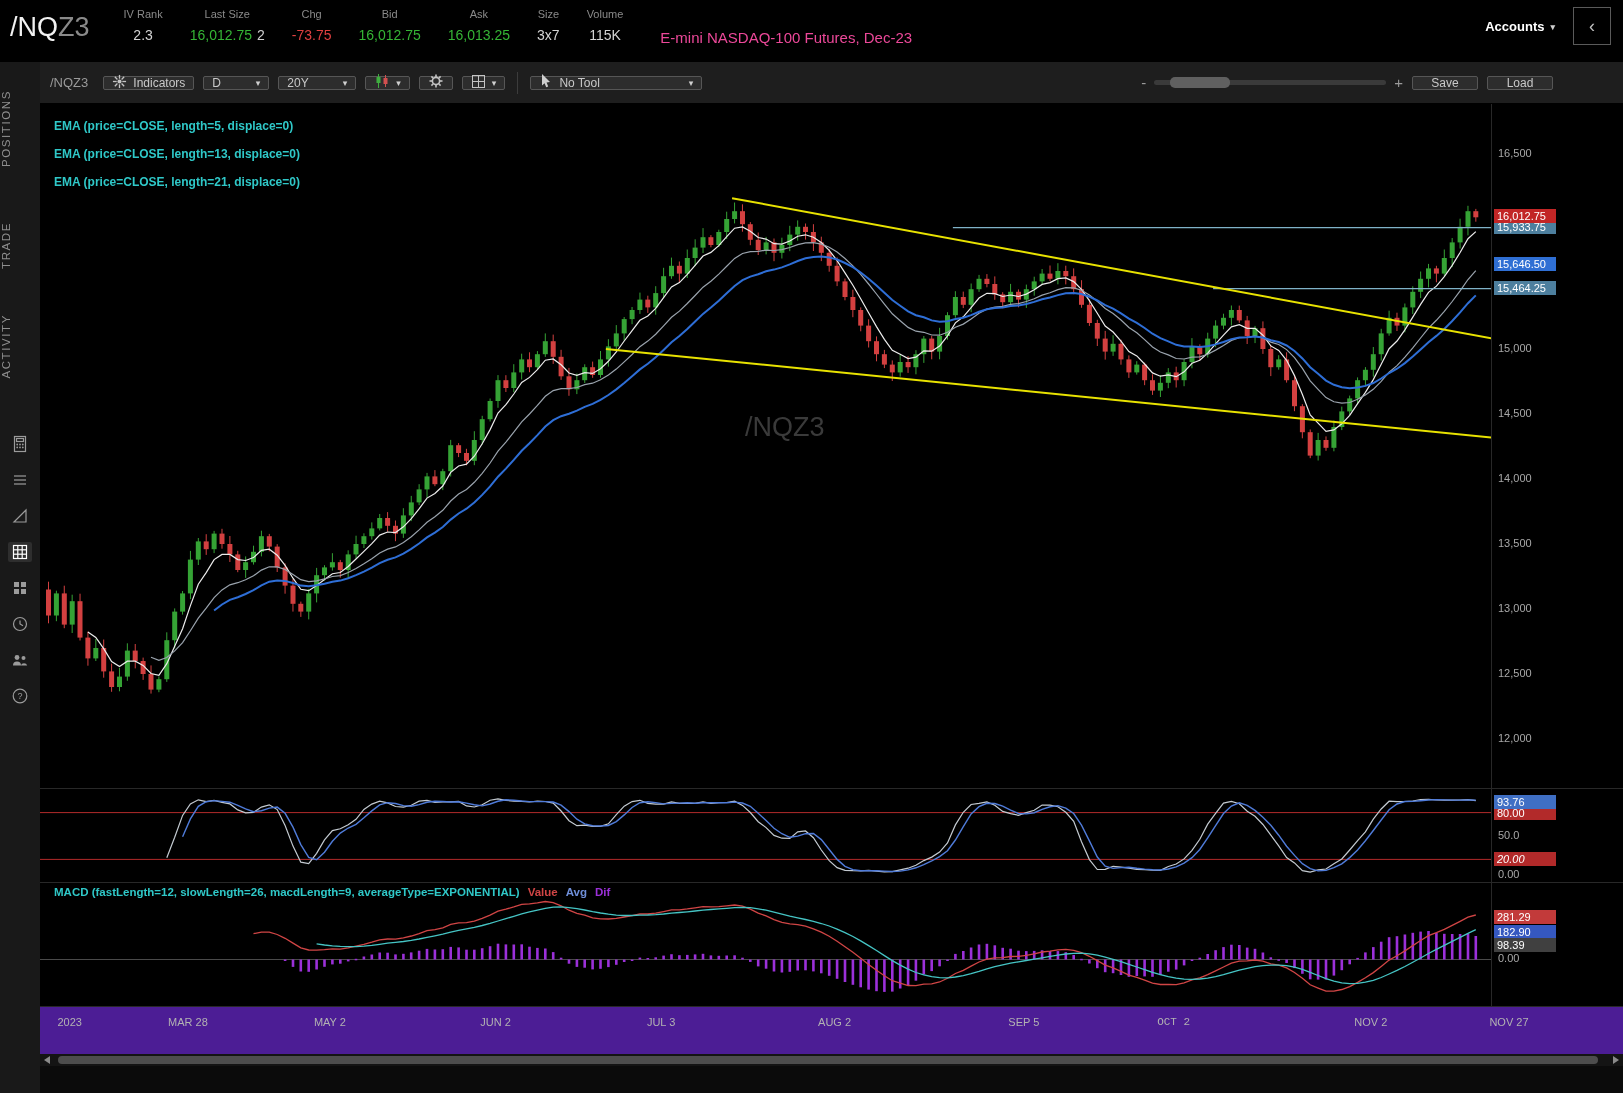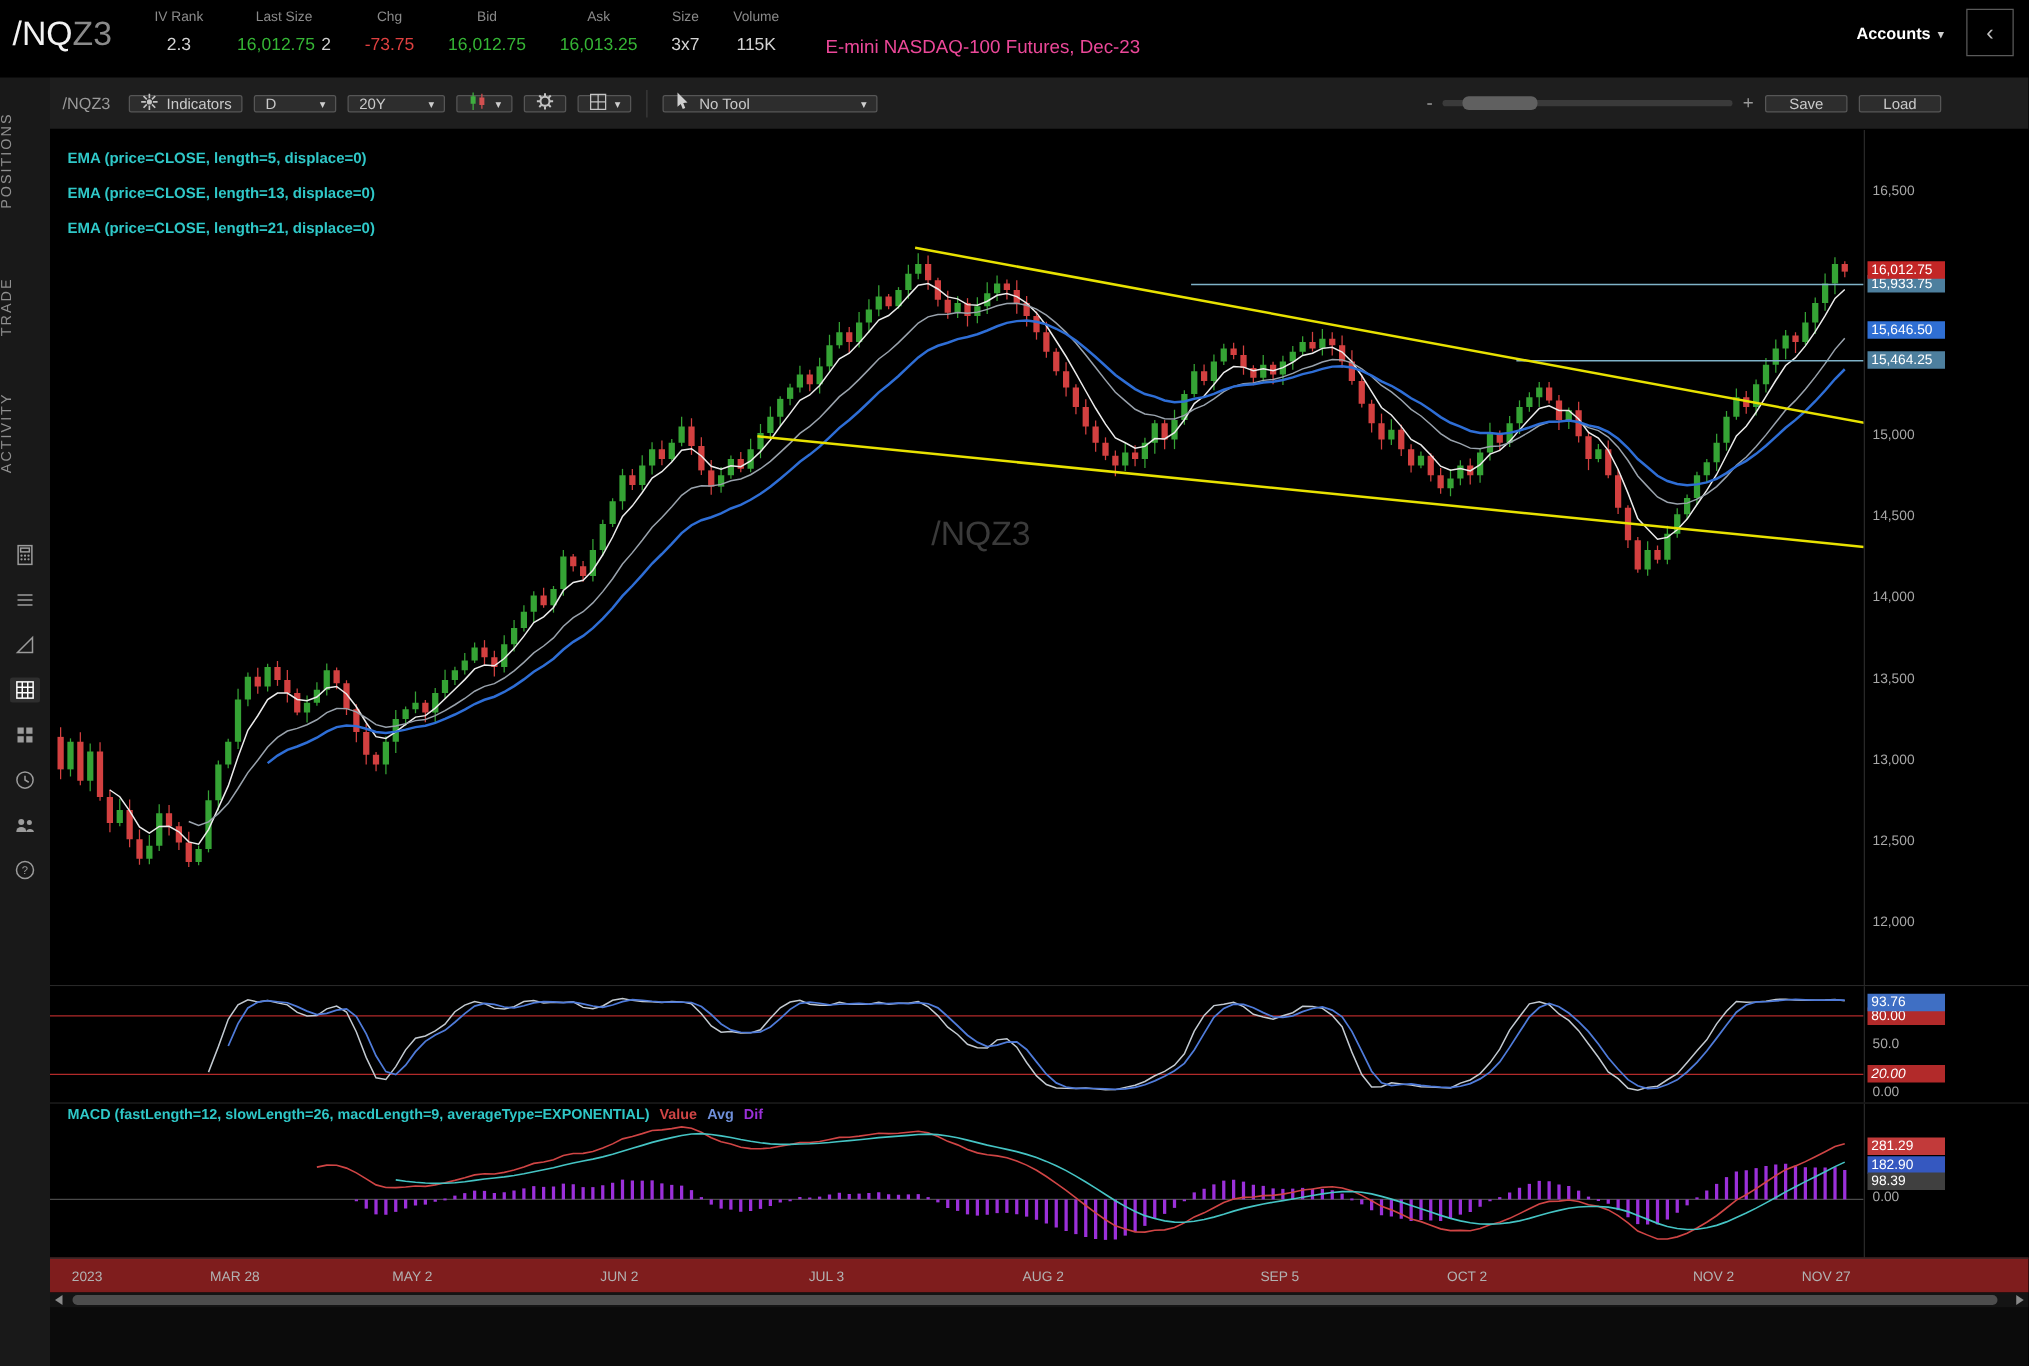--- a/index.html
+++ b/index.html
@@ -45,21 +45,21 @@
   .panel svg{display:block;background:#000}
   .p-stoch,.p-macd{border-top:1px solid #282828}
   .paxis{width:131px;position:relative;border-left:1px solid #282828;background:#000}
   .axlab{position:absolute;left:6px;font-size:11px;color:#a8a8a8;white-space:nowrap}
   .badge{position:absolute;left:2px;width:62px;padding:1px 3px;font-size:11px;color:#fff;white-space:nowrap}
   .studylbls{position:absolute;left:14px;top:8px;pointer-events:none}
   .studylbls .ln{font-size:12px;font-weight:bold;color:#2fc8c8;line-height:28px;white-space:nowrap}
   .sublbl{position:absolute;left:14px;top:3px;font-size:11.5px;font-weight:bold;color:#2fc8c8;white-space:nowrap;pointer-events:none}
   .sublbl span{margin-left:8px}
   .wm{position:absolute;left:705px;top:308px;font-size:27px;color:#3a3a3a;pointer-events:none}
-  .time-axis{height:28px;position:relative;border-top:1px solid #282828;background:#7f1d1d;flex:none}
+  .time-axis{height:48px;position:relative;border-top:1px solid #282828;background:#4c1d95;flex:none}
   .tlab{position:absolute;top:9px;transform:translateX(-50%);font-size:11px;color:#b2b2b2;white-space:nowrap}
   .scroll{height:12px;background:#141414;position:relative;flex:none}
   .sthumb{position:absolute;left:18px;top:2px;width:1540px;height:8px;background:#4d4d4d;border-radius:4px}
   .sarrow{position:absolute;top:2px;width:0;height:0;border-top:4px solid transparent;border-bottom:4px solid transparent}
   .sarrow.left{left:4px;border-right:6px solid #8a8a8a}
   .sarrow.right{right:4px;border-left:6px solid #8a8a8a}
   .filler{flex:1;background:#0b0b0b}
 </style>
 </head>
 <body>
@@ -855,23 +855,23 @@
         </div>
 
         <div class="time-axis" id="time-axis">
             <div class="tlab" style="left: 29.6576px;">2023</div>
             <div class="tlab" style="left: 147.946px;">MAR 28</div>
             <div class="tlab" style="left: 289.891px;">MAY 2</div>
             <div class="tlab" style="left: 455.495px;">JUN 2</div>
             <div class="tlab" style="left: 621.098px;">JUL 3</div>
             <div class="tlab" style="left: 794.587px;">AUG 2</div>
             <div class="tlab" style="left: 983.848px;">SEP 5</div>
-            <div class="tlab" style="left: 1133.68px;">OCT 2</div>
+            <div class="tlab" style="left: 1133.68px; font-family: Liberation Mono, monospace;">OCT 2</div>
             <div class="tlab" style="left: 1330.83px;">NOV 2</div>
-            <div class="tlab" style="left: 1421px;">NOV 27</div>
+            <div class="tlab" style="left: 1469px;">NOV 27</div>
           </div>
 
         <div class="scroll">
           <div class="sarrow left"></div>
           <div class="sthumb"></div>
           <div class="sarrow right"></div>
         </div>
         <div class="filler"></div>
       </div>
     </section>

